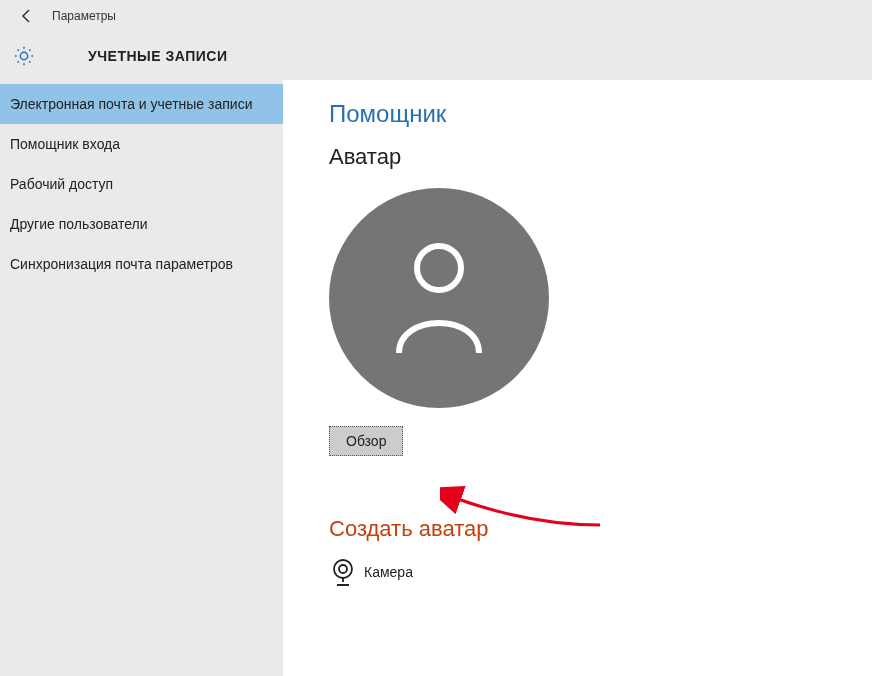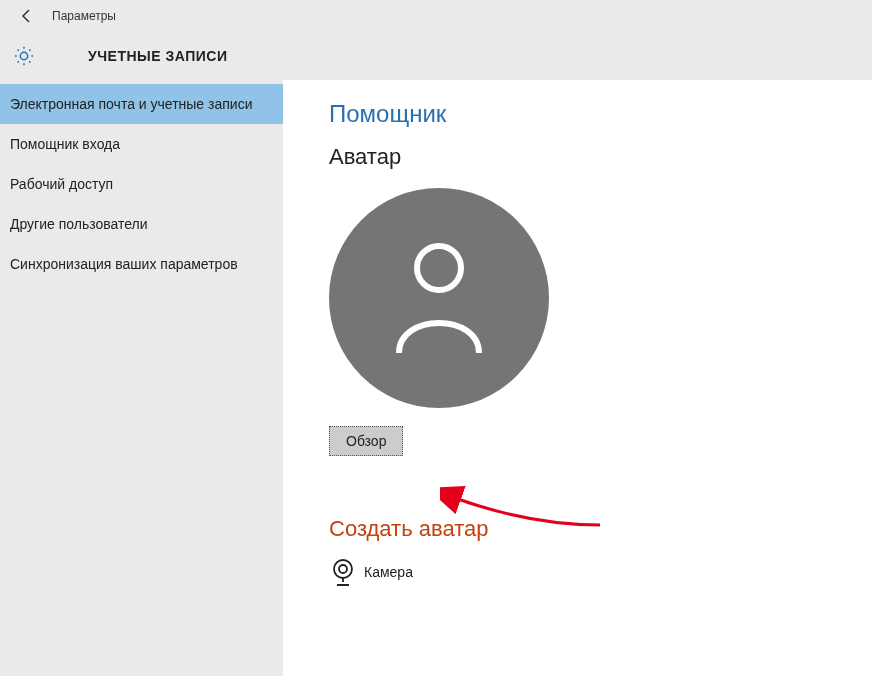--- a/index.html
+++ b/index.html
@@ -178,21 +178,21 @@
     <div class="sidebar-item">
       <span>Помощник входа</span>
     </div>
     <div class="sidebar-item">
       <span>Рабочий доступ</span>
     </div>
     <div class="sidebar-item">
       <span>Другие пользователи</span>
     </div>
     <div class="sidebar-item">
-      <span>Синхронизация ваших параметров</span>
+      <span>Синхронизация почта параметров</span>
     </div>
   </div>
 
   <div class="main">
     <div class="username">Помощник</div>
     <div class="section-heading">Аватар</div>
 
     <div class="avatar-circle">
       <svg width="110" height="120" viewBox="0 0 110 120">
         <circle cx="55" cy="30" r="22" fill="none" stroke="#fff" stroke-width="6"></circle>

